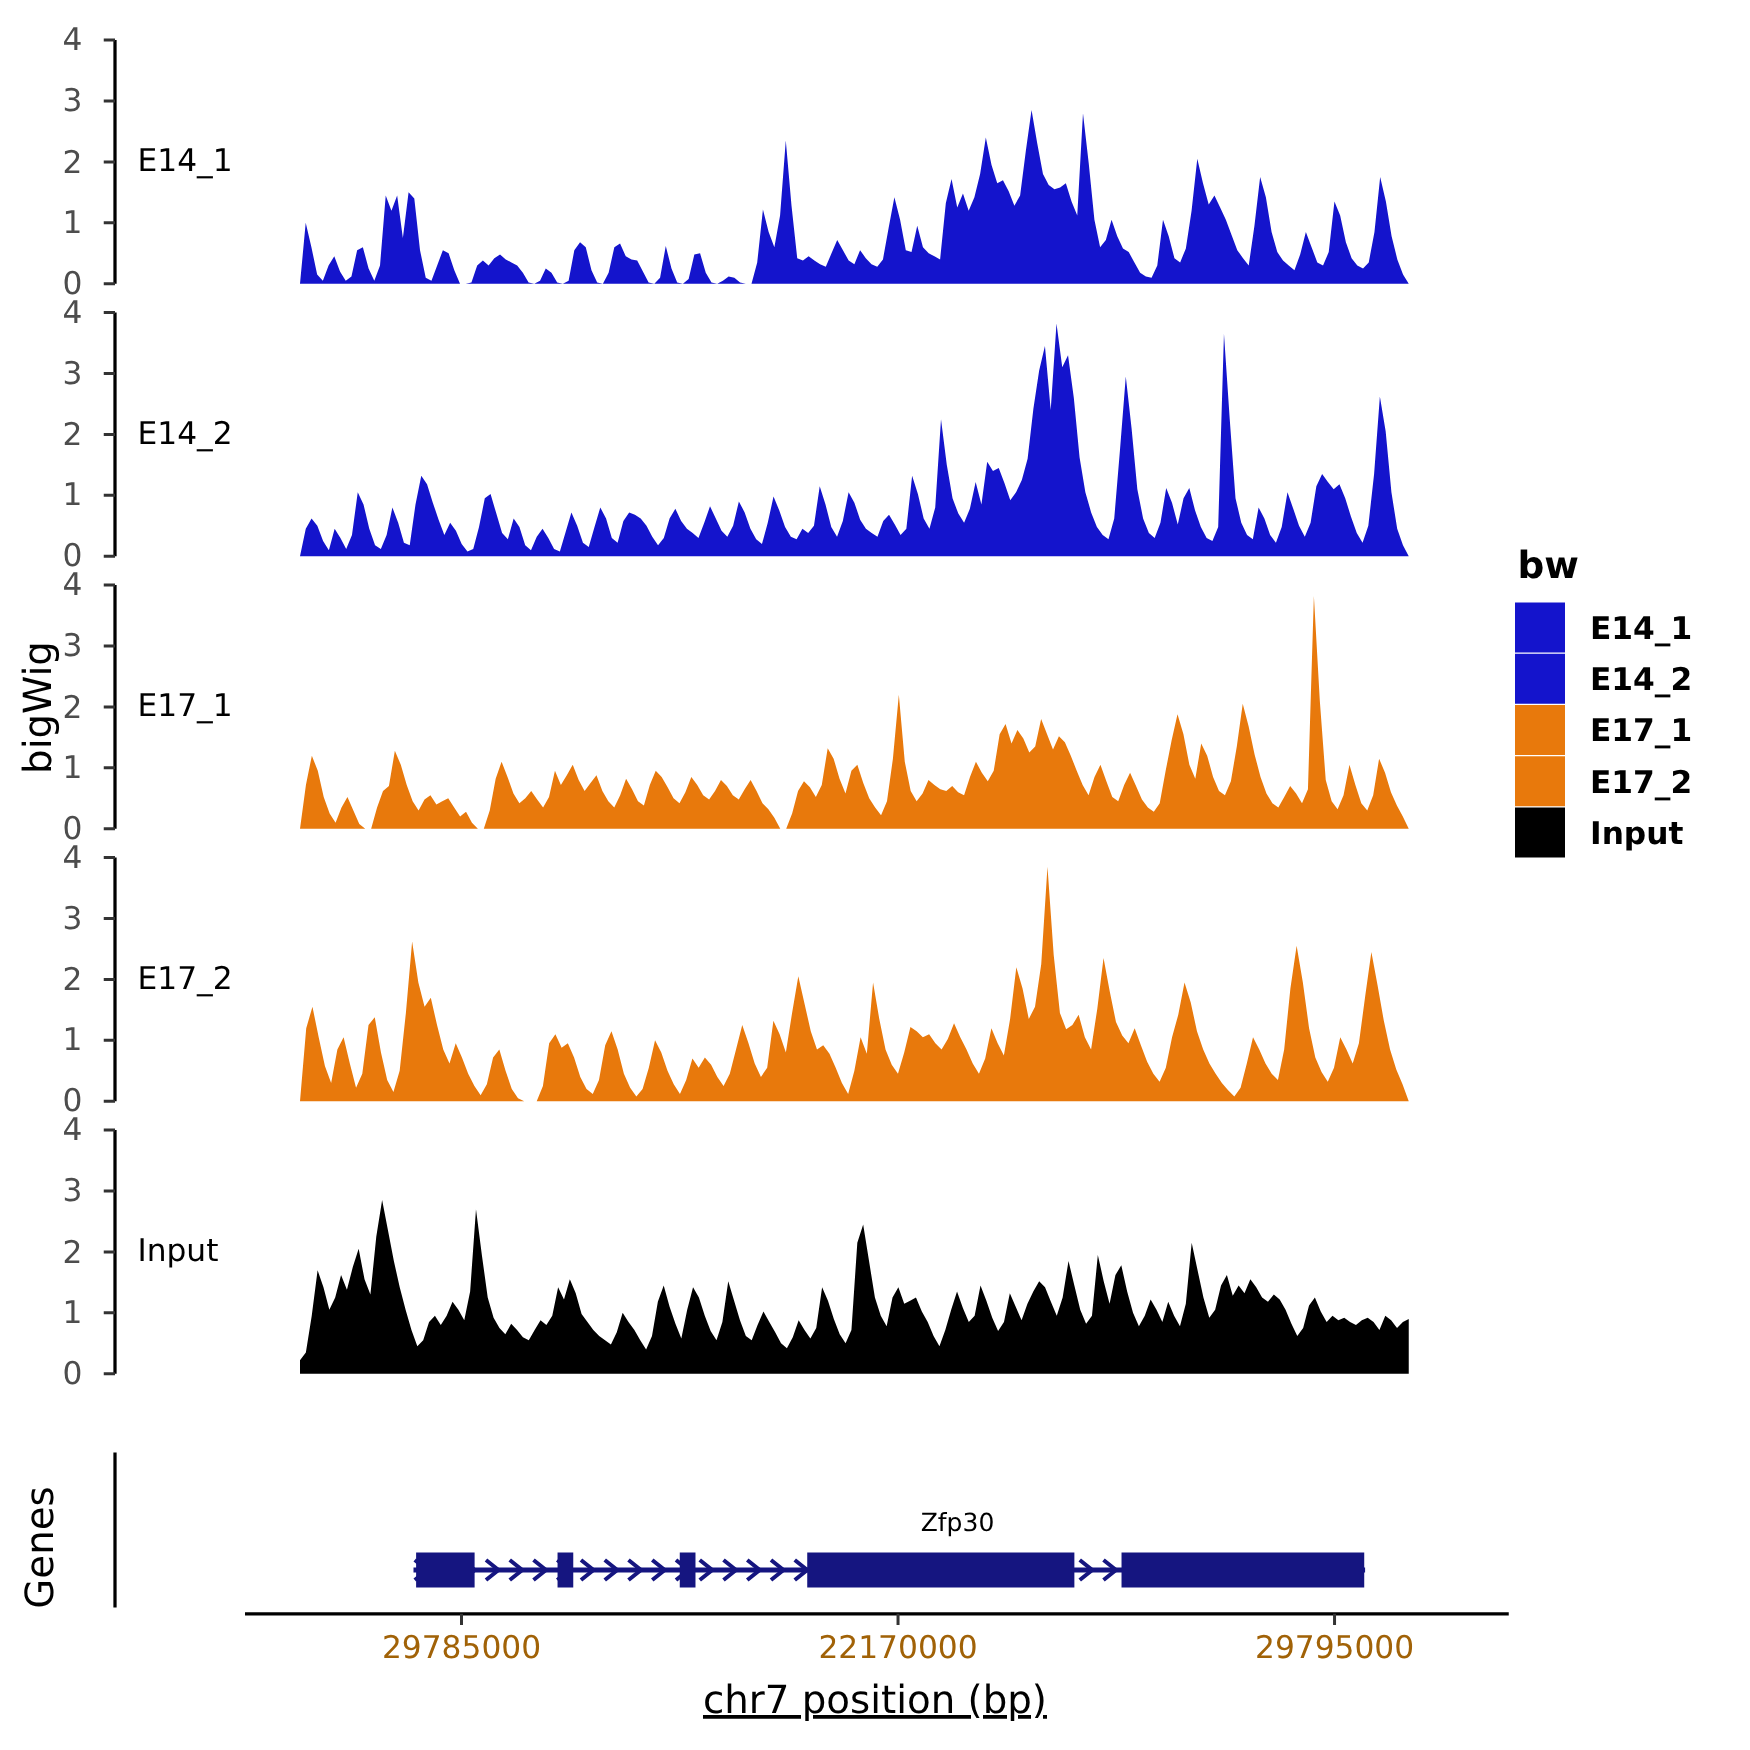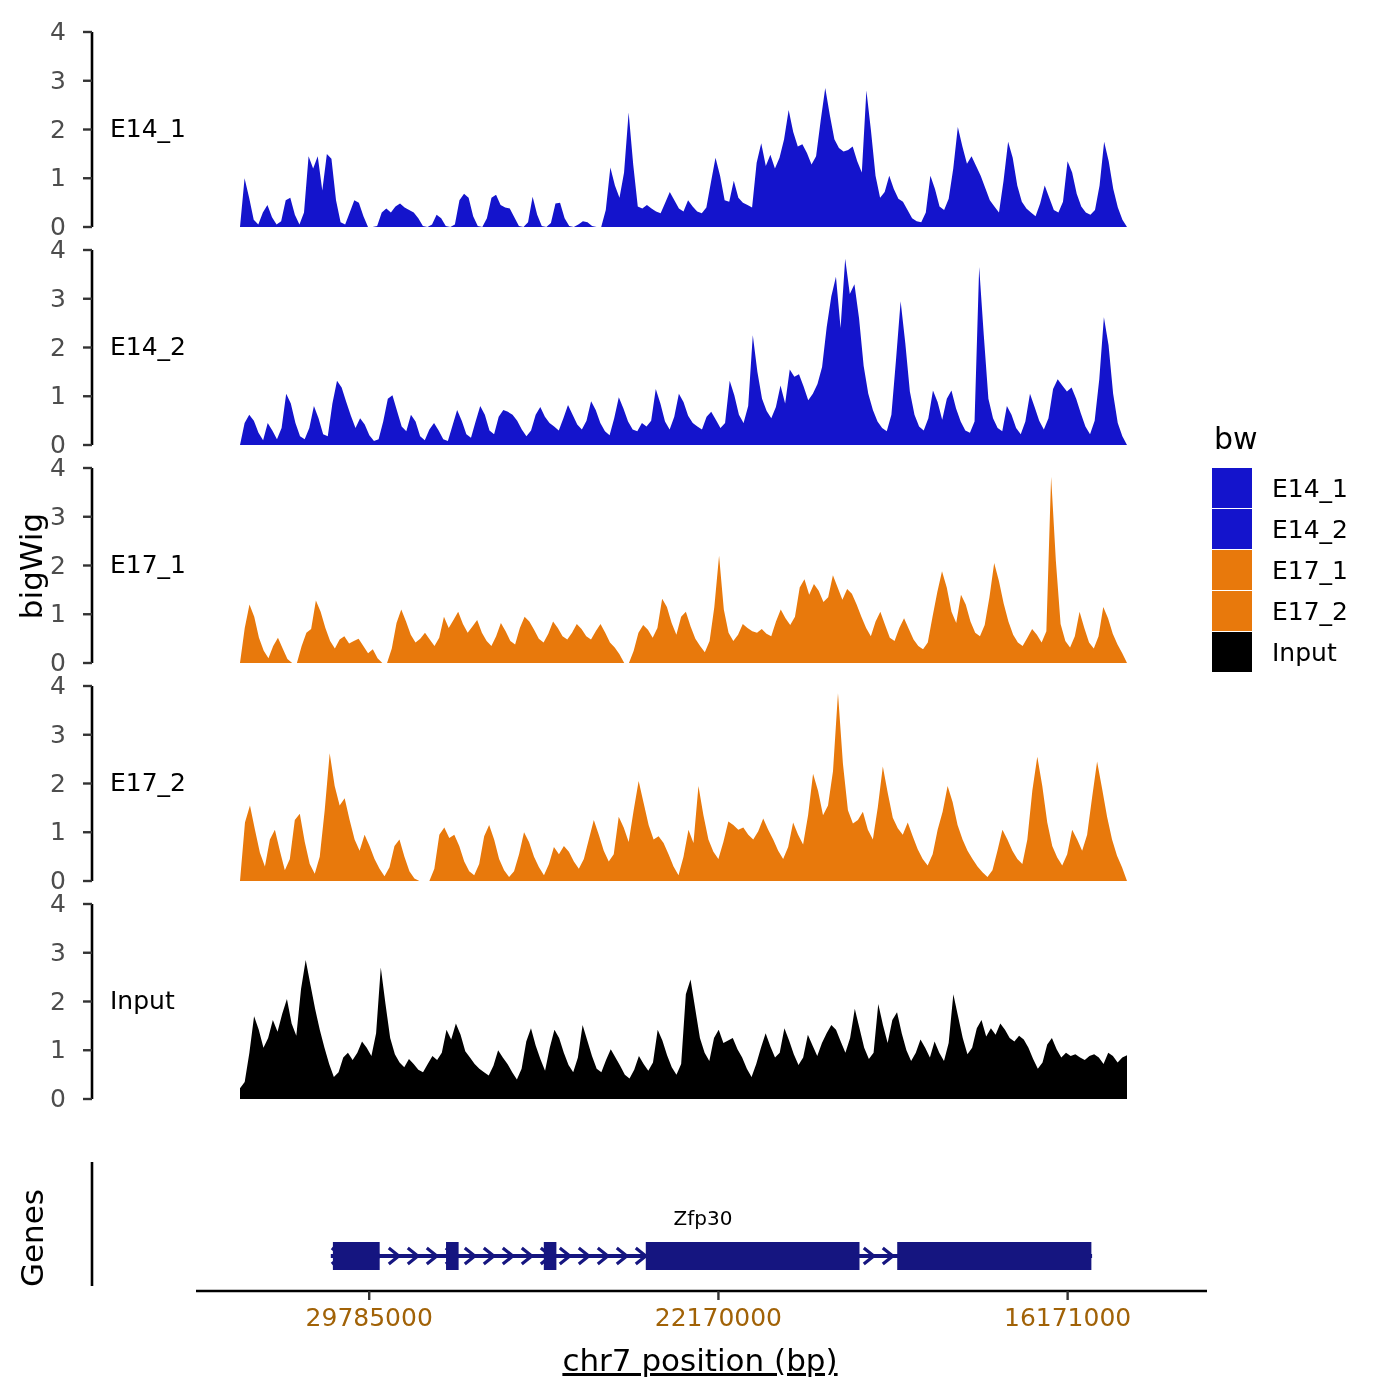--- a/index.html
+++ b/index.html
@@ -67,22 +67,23 @@
     color: #000000;
     white-space: nowrap;
     transform: translateX(-50%);
     line-height: 1;
   }
 
   
   #legend {
     position: absolute;
     left: 1212px;
-    top: 424px;
+    top: 438px;
     width: 180px;
+    font-weight: bold;
   }
   .legend-title {
     font-size: 30px;
     color: #000000;
     margin: 0 0 14px 2px;
     line-height: 1;
   }
   .legend-row {
     display: flex;
     align-items: center;
@@ -236,27 +237,27 @@
         <path d="M1015.7952755905512,88 L1025.7952755905512,96 L1015.7952755905512,104" fill="none" stroke="#151580" stroke-width="3.2"></path>
         <path d="M1034.7952755905512,88 L1044.7952755905512,96 L1034.7952755905512,104" fill="none" stroke="#151580" stroke-width="3.2"></path>
         <path d="M1053.7952755905512,88 L1063.7952755905512,96 L1053.7952755905512,104" fill="none" stroke="#151580" stroke-width="3.2"></path>
         <path d="M1072.7952755905512,88 L1082.7952755905512,96 L1072.7952755905512,104" fill="none" stroke="#151580" stroke-width="3.2"></path>
         <rect x="332.89055118110235" y="82" width="46.794488188976345" height="28" fill="#151580"></rect>
         <rect x="446.03543307086613" y="82" width="12.571653543307093" height="28" fill="#151580"></rect>
         <rect x="543.8149606299212" y="82" width="12.571653543307093" height="28" fill="#151580"></rect>
         <rect x="645.7850393700787" y="82" width="213.71811023622047" height="28" fill="#151580"></rect>
         <rect x="897.2181102362205" y="82" width="194.16220472440966" height="28" fill="#151580"></rect>
       </svg>
-      <div class="gene-name" style="left: 703px; top: 1208px;">Zfp30</div>
+      <div class="gene-name" style="left: 766px; top: 1208px;">Zfp30</div>
     </div>
 
   <div id="xaxis">
       <div class="xtick-label" style="left: 369.209px; top: 1305px;">29785000</div>
       <div class="xtick-label" style="left: 718.421px; top: 1305px;">22170000</div>
-      <div class="xtick-label" style="left: 1067.63px; top: 1305px;">16171000</div>
+      <div class="xtick-label" style="left: 1067.63px; top: 1305px;">29795000</div>
       <svg width="1400" height="24" style="position: absolute; left: 0px; top: 1288px;">
         <line x1="196" x2="1207" y1="3" y2="3" class="axis-line"></line>
         <line x1="369.2086614173228" x2="369.2086614173228" y1="3" y2="12" class="tick-mark"></line>
         <line x1="718.4212598425197" x2="718.4212598425197" y1="3" y2="12" class="tick-mark"></line>
         <line x1="1067.6338582677165" x2="1067.6338582677165" y1="3" y2="12" class="tick-mark"></line>
       </svg>
     </div>
 
   <div class="axis-title-x" style="top:1342px;text-decoration:underline;">chr7 position (bp)</div>
 

